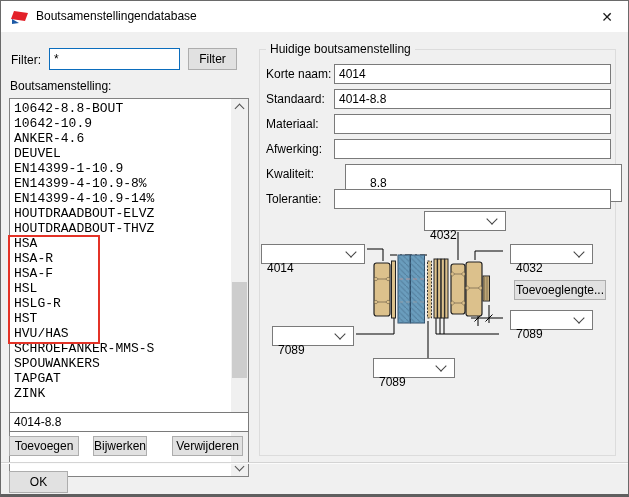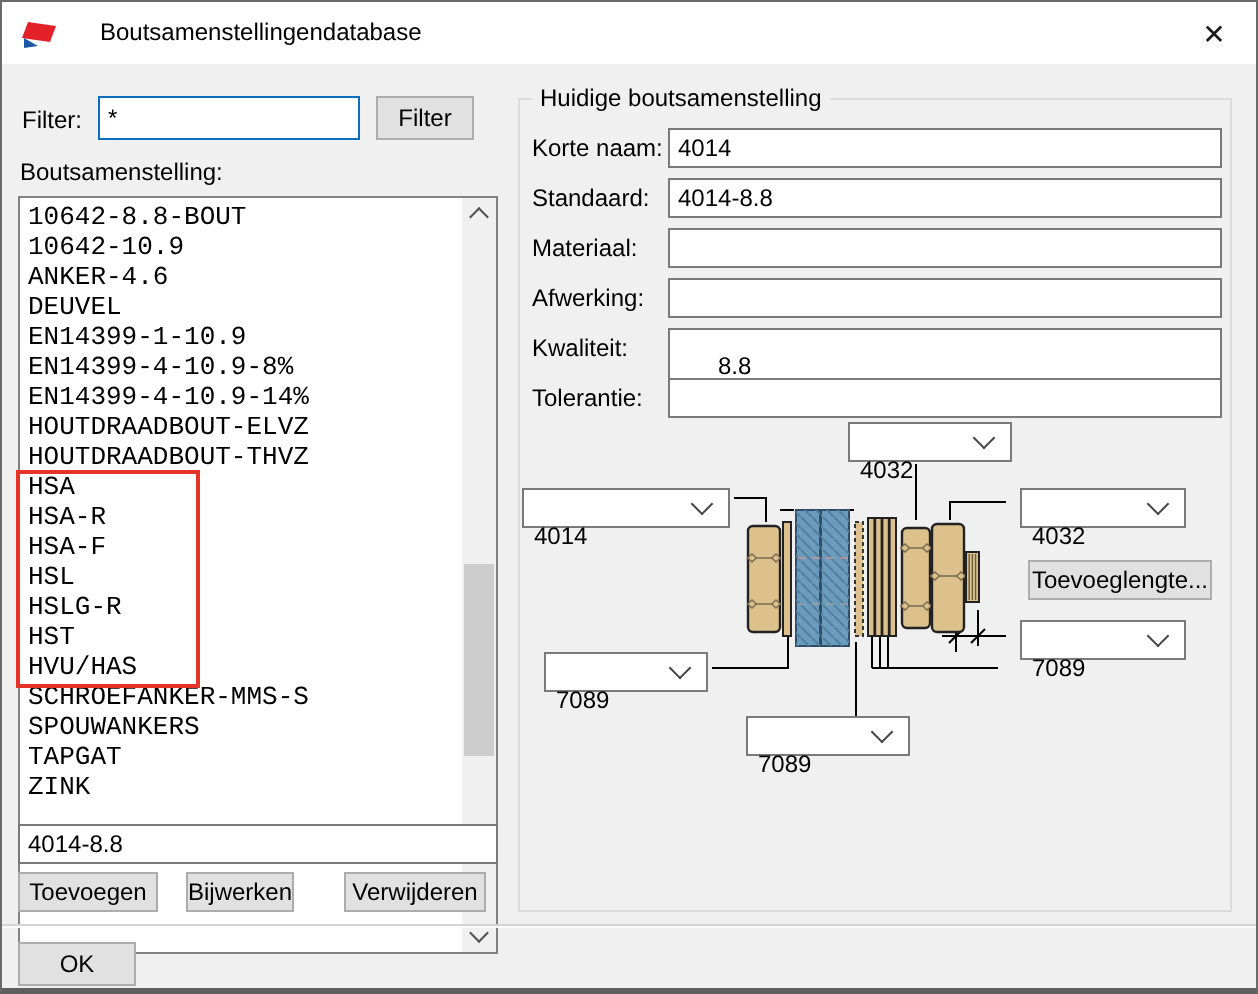--- a/index.html
+++ b/index.html
@@ -1,21 +1,21 @@
 <!DOCTYPE html>
 <html><head>
 <meta charset="utf-8">
 <style>
   html,body{margin:0;padding:0;background:#cfcfcf;font-family:"Liberation Sans",sans-serif;}
   #dialog{position:relative;width:629px;height:497px;background:#f0f0f0;
     border:1px solid #6a6a6a;border-bottom:3px solid #5f5f5f;box-sizing:border-box;overflow:hidden;}
   .abs{position:absolute;box-sizing:border-box;}
   
   #titlebar{left:0;top:0;width:100%;height:31px;background:#ffffff;}
-  #title-text{left:35px;top:8px;font-size:12px;color:#000;margin-left:14px;}
+  #title-text{left:35px;top:8px;font-size:12px;color:#000;}
   #close-btn{right:6px;top:4px;width:30px;height:24px;display:flex;align-items:center;justify-content:center;
     font-size:14px;color:#1a1a1a;cursor:pointer;}
   
   .tb{position:absolute;box-sizing:border-box;border:1px solid #7a7a7a;background:#fff;
     font-family:"Liberation Sans",sans-serif;font-size:12px;color:#000;padding:0 4px;outline:none;}
   .btn{position:absolute;box-sizing:border-box;background:#e1e1e1;border:1px solid #adadad;
     font-family:"Liberation Sans",sans-serif;font-size:12px;color:#000;display:flex;align-items:center;justify-content:center;cursor:pointer;}
   .lbl{position:absolute;font-size:12px;color:#000;white-space:nowrap;}
   .combo{position:absolute;box-sizing:border-box;background:#fff;border:1px solid #7a7a7a;
     display:flex;align-items:center;cursor:pointer;}
@@ -111,21 +111,21 @@
 
   <div class="lbl" style="left:265px;top:66px">Korte naam:</div>
   <input class="tb" style="left: 333px; top: 63px; width: 277px; height: 20px;" value="4014">
   <div class="lbl" style="left:265px;top:91px">Standaard:</div>
   <input class="tb" style="left: 333px; top: 88px; width: 277px; height: 20px;" value="4014-8.8">
   <div class="lbl" style="left:265px;top:116px">Materiaal:</div>
   <input class="tb" style="left: 333px; top: 113px; width: 277px; height: 20px;" value="">
   <div class="lbl" style="left:265px;top:141px">Afwerking:</div>
   <input class="tb" style="left: 333px; top: 138px; width: 277px; height: 20px;" value="">
   <div class="lbl" style="left:265px;top:166px">Kwaliteit:</div>
-  <input class="tb" style="left: 333px; top: 163px; width: 277px; height: 38px; padding-left: 24px;" value="8.8">
+  <input class="tb" style="left: 344px; top: 163px; width: 277px; height: 38px; padding-left: 24px;" value="8.8">
   <div class="lbl" style="left:265px;top:191px">Tolerantie:</div>
   <input class="tb" style="left: 333px; top: 188px; width: 277px; height: 20px;" value="">
 
   <div class="combo" style="left:423px;top:210px;width:82px;height:20px">
     <span class="val">4032</span>
     <span class="chev"></span>
   </div>
   <div class="combo" style="left:260px;top:243px;width:104px;height:20px">
     <span class="val">4014</span>
     <span class="chev"></span>

